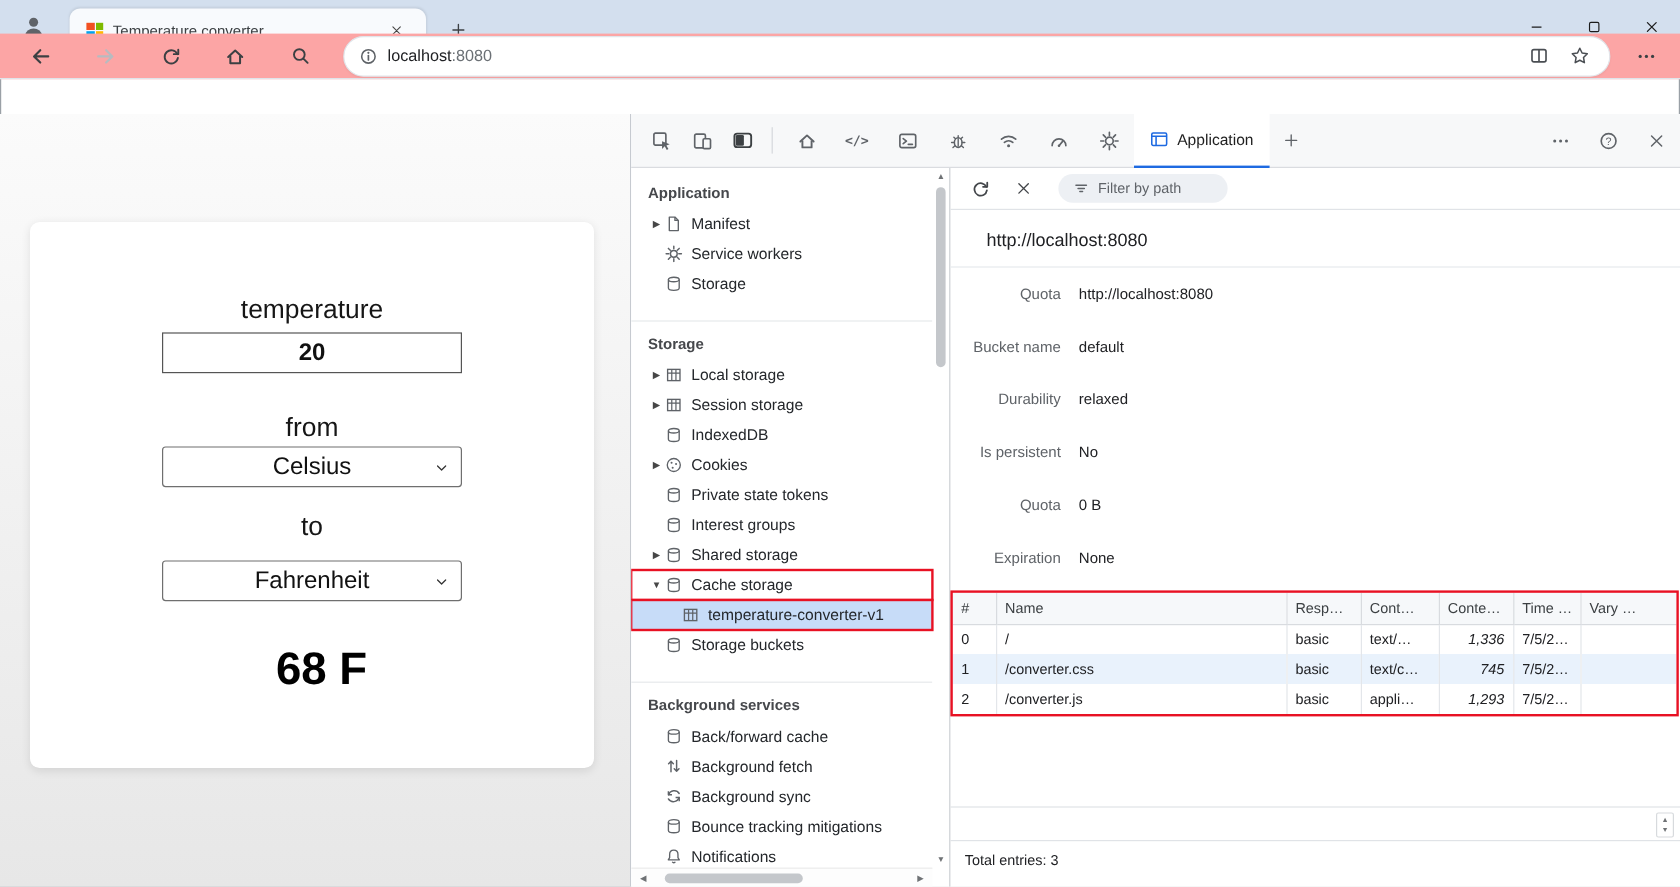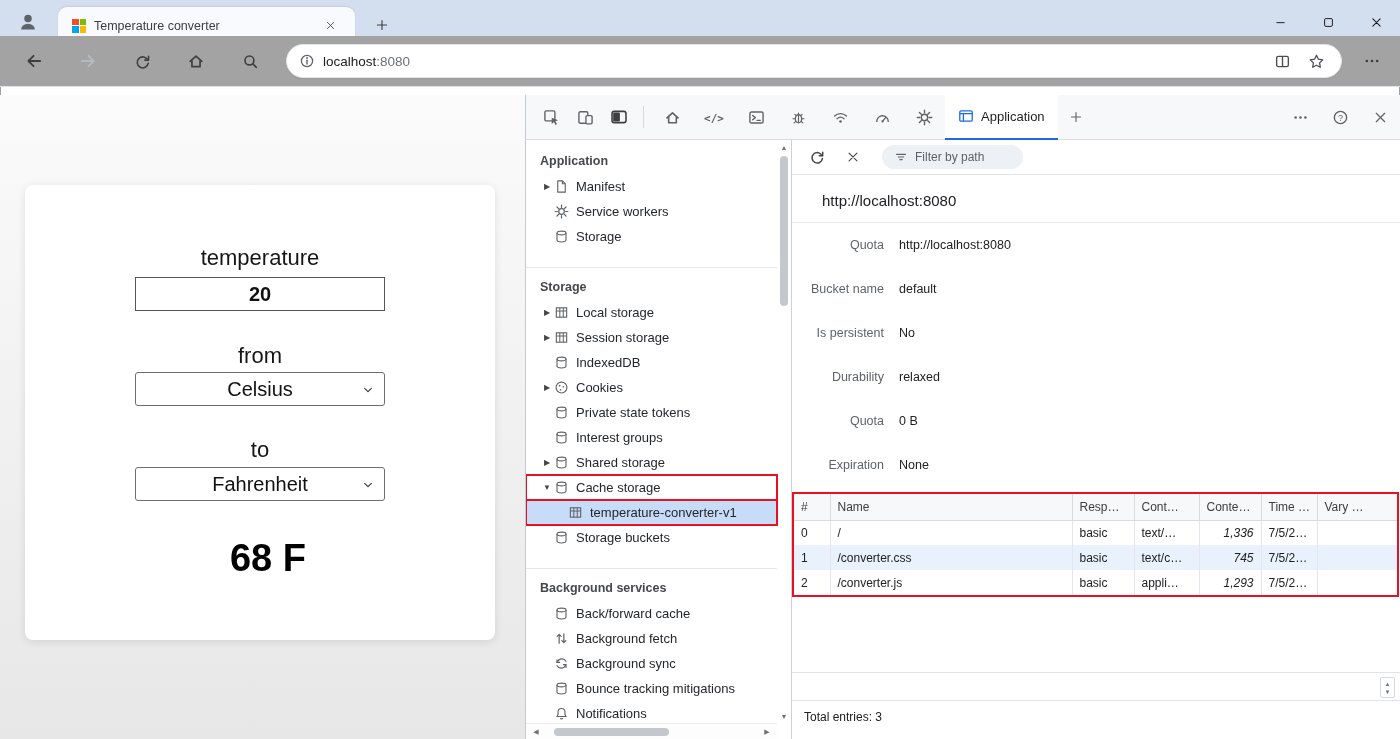--- a/index.html
+++ b/index.html
@@ -15,21 +15,21 @@
   .ms-logo i { display:block; }
   .ms-logo i:nth-child(1){background:#f25022}.ms-logo i:nth-child(2){background:#7fba00}
   .ms-logo i:nth-child(3){background:#00a4ef}.ms-logo i:nth-child(4){background:#ffb900}
   .tab-title { font-size:12.5px; color:#3c4043; flex:1; white-space:nowrap; overflow:hidden; }
   .tab-close { width:22px; height:22px; display:grid; place-items:center; color:#444; border-radius:4px; }
   .newtab-btn { position:absolute; left:368px; top:11px; width:28px; height:28px; display:grid; place-items:center; color:#3c4043; }
   .win-controls { position:absolute; right:0; top:0; height:44px; display:flex; }
   .win-btn { width:48px; height:44px; display:grid; place-items:center; color:#1b1b1b; }
 
   
-  .navbar { position:absolute; left:0; top:36px; width:100%; height:51px; background:#a3a3a3; border-bottom:1px solid #dfe4ea; display:flex; align-items:center; padding-left:16px; }
+  .navbar { position:absolute; left:0; top:28px; width:100%; height:38px; background:#fca5a5; border-bottom:1px solid #dfe4ea; display:flex; align-items:center; padding-left:16px; }
   .nav-btn { width:36px; height:36px; display:grid; place-items:center; color:#3c4043; margin-right:18px; border-radius:6px; }
   .nav-btn.disabled { color:#b7bbc0; }
   .addressbar { flex:1; height:34px; background:#fff; border:1px solid #e1e5ea; border-radius:17px; margin-right:12px; display:flex; align-items:center; padding:0 12px; box-shadow:0 1px 2px rgba(0,0,0,.05); }
   .url-text { font-size:13.5px; margin-left:8px; color:#202124; }
   .url-text .port { color:#6b7075; }
   .addr-spacer { flex:1; }
   .addr-ic { width:26px; height:26px; display:grid; place-items:center; color:#4a4e53; margin-left:8px; }
   .menu-btn { width:36px; height:36px; display:grid; place-items:center; color:#3c4043; margin-right:10px; }
 
   
@@ -337,21 +337,21 @@
     <div class="card">
       <div class="fld-label" style="top:60px">temperature</div>
       <input class="temp-input" style="top: 92px;" value="20">
       <div class="fld-label" style="top:158px">from</div>
       <div class="sel" style="top:187px">
         <span>Celsius</span>
         <svg class="ic chev" width="12" height="12" viewBox="0 0 16 16">
             <path d="M3.5 5.8 8 10.3l4.5-4.5" stroke="currentColor" stroke-width="1.4" fill="none" stroke-linecap="round" stroke-linejoin="round"></path>
           </svg>
       </div>
-      <div class="fld-label" style="top:252px">to</div>
+      <div class="fld-label" style="top:241px">to</div>
       <div class="sel" style="top:282px">
         <span>Fahrenheit</span>
         <svg class="ic chev" width="12" height="12" viewBox="0 0 16 16">
             <path d="M3.5 5.8 8 10.3l4.5-4.5" stroke="currentColor" stroke-width="1.4" fill="none" stroke-linecap="round" stroke-linejoin="round"></path>
           </svg>
       </div>
       <div class="result" style="top:352px">68 F</div>
     </div>
   </div>
 
@@ -616,26 +616,26 @@
       <div>
         <div class="kv">
           <span class="k">Quota</span>
           <span class="v">http://localhost:8080</span>
         </div>
         <div class="kv">
           <span class="k">Bucket name</span>
           <span class="v">default</span>
         </div>
         <div class="kv">
+          <span class="k">Durability</span>
+          <span class="v">relaxed</span>
+        </div>
+        <div class="kv">
           <span class="k">Is persistent</span>
           <span class="v">No</span>
-        </div>
-        <div class="kv">
-          <span class="k">Durability</span>
-          <span class="v">relaxed</span>
         </div>
         <div class="kv">
           <span class="k">Quota</span>
           <span class="v">0 B</span>
         </div>
         <div class="kv">
           <span class="k">Expiration</span>
           <span class="v">None</span>
         </div>
       </div>

